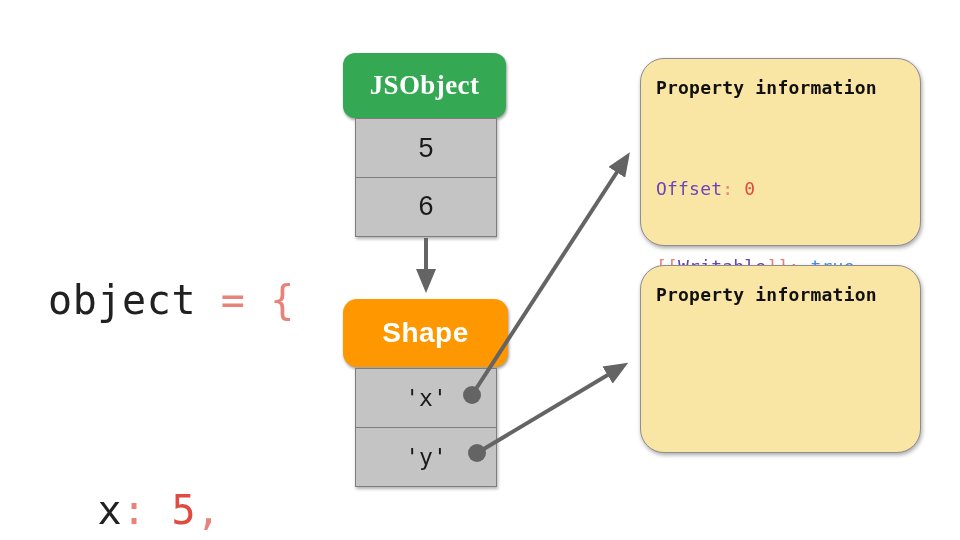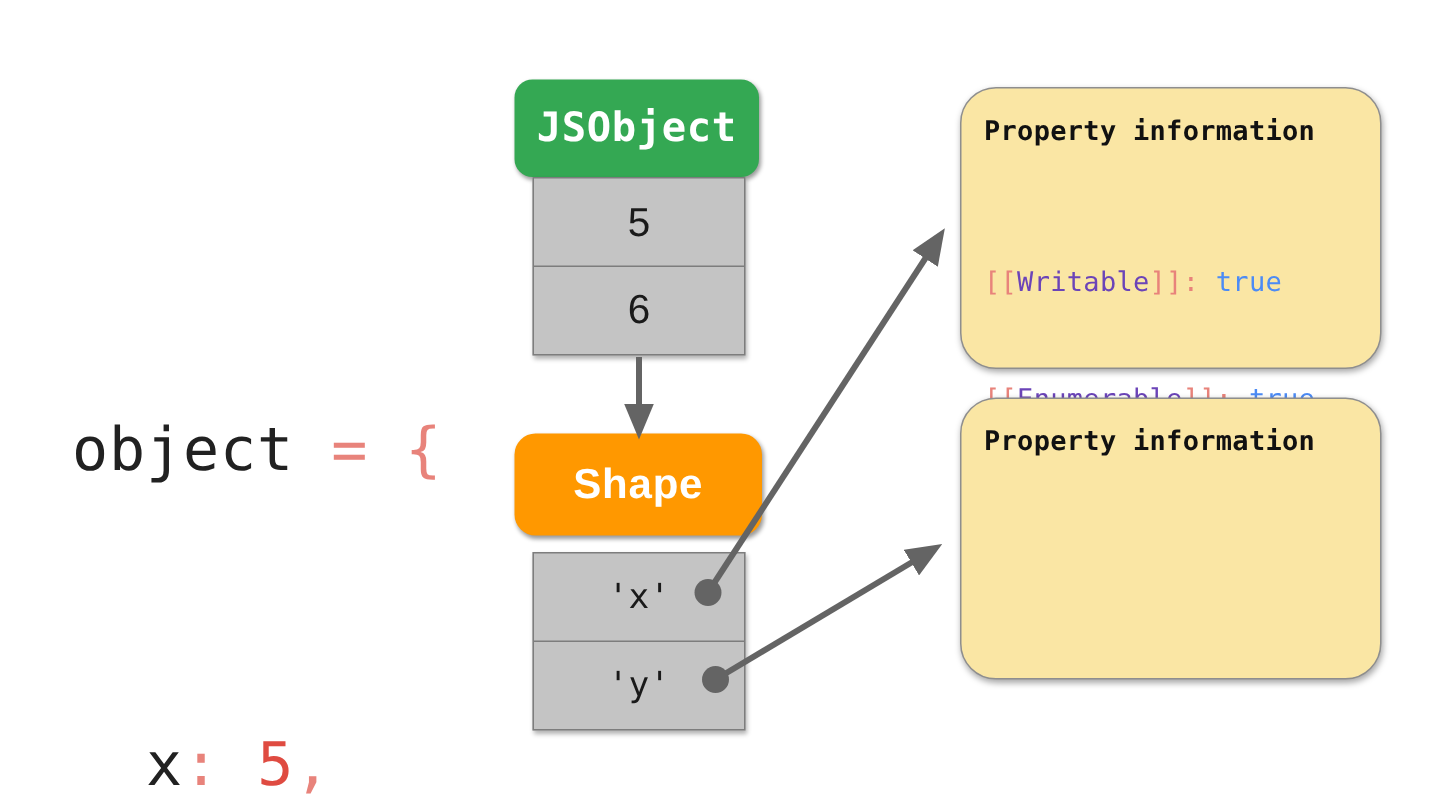--- a/index.html
+++ b/index.html
@@ -12,28 +12,28 @@
   .code{
     position:absolute;left:48px;top:125px;
     font-size:40px;line-height:70px;letter-spacing:0.6px;
     white-space:pre;color:#212121;
   }
   .tok-op{color:#e8837b;}
   .tok-num{color:#df4b41;}
   
   .head-box{
     position:absolute;display:flex;align-items:center;justify-content:center;
-    color:#ffffff;box-shadow:1px 2px 3px rgba(0,0,0,0.40);
+    color:#ffffff;box-shadow:1px 2px 3px rgba(0,0,0,0.40);font-family:Liberation Serif, serif;
   }
   .jsobject-head{
     left:343px;top:53px;width:163px;height:65px;border-radius:12px;
     background:#34a853;font-weight:bold;font-size:27px;letter-spacing:0.4px;
   }
   .shape-head{
-    left:343px;top:289px;width:165px;height:68px;border-radius:14px;
+    left:343px;top:299px;width:165px;height:68px;border-radius:14px;
     background:#ff9800;
     font-family:"Liberation Sans","DejaVu Sans",sans-serif;
     font-weight:bold;font-size:28px;letter-spacing:0.5px;
   }
   .cell-stack{
     position:absolute;left:355px;width:142px;
     border:1.5px solid #7d7d7d;background:#c4c4c4;
     box-shadow:1px 2px 3px rgba(0,0,0,0.30);
     box-sizing:border-box;
   }
@@ -92,20 +92,21 @@
   <span>Shape</span>
 </div>
 <div class="cell-stack stack-keys">
   <div class="cell cell-key">'x'</div>
   <div class="cell cell-key">'y'</div>
 </div>
 
 <div class="prop-box prop-box-0">
   <div class="prop-title">Property information</div>
   <div class="prop-body">
+    <div><span class="t-purple">Offset</span><span class="t-salmon">: </span><span class="t-red">0</span></div>
     <div><span class="t-salmon">[[</span><span class="t-purple">Writable</span><span class="t-salmon">]]</span><span class="t-salmon">: </span><span class="t-blue">true</span></div>
     <div><span class="t-salmon">[[</span><span class="t-purple">Enumerable</span><span class="t-salmon">]]</span><span class="t-salmon">: </span><span class="t-blue">true</span></div>
     <div><span class="t-salmon">[[</span><span class="t-purple">Configurable</span><span class="t-salmon">]]</span><span class="t-salmon">: </span><span class="t-blue">true</span></div>
   </div>
 </div>
 
 <div class="prop-box prop-box-1">
   <div class="prop-title">Property information</div>
   <div class="prop-body">
     <div></div>

